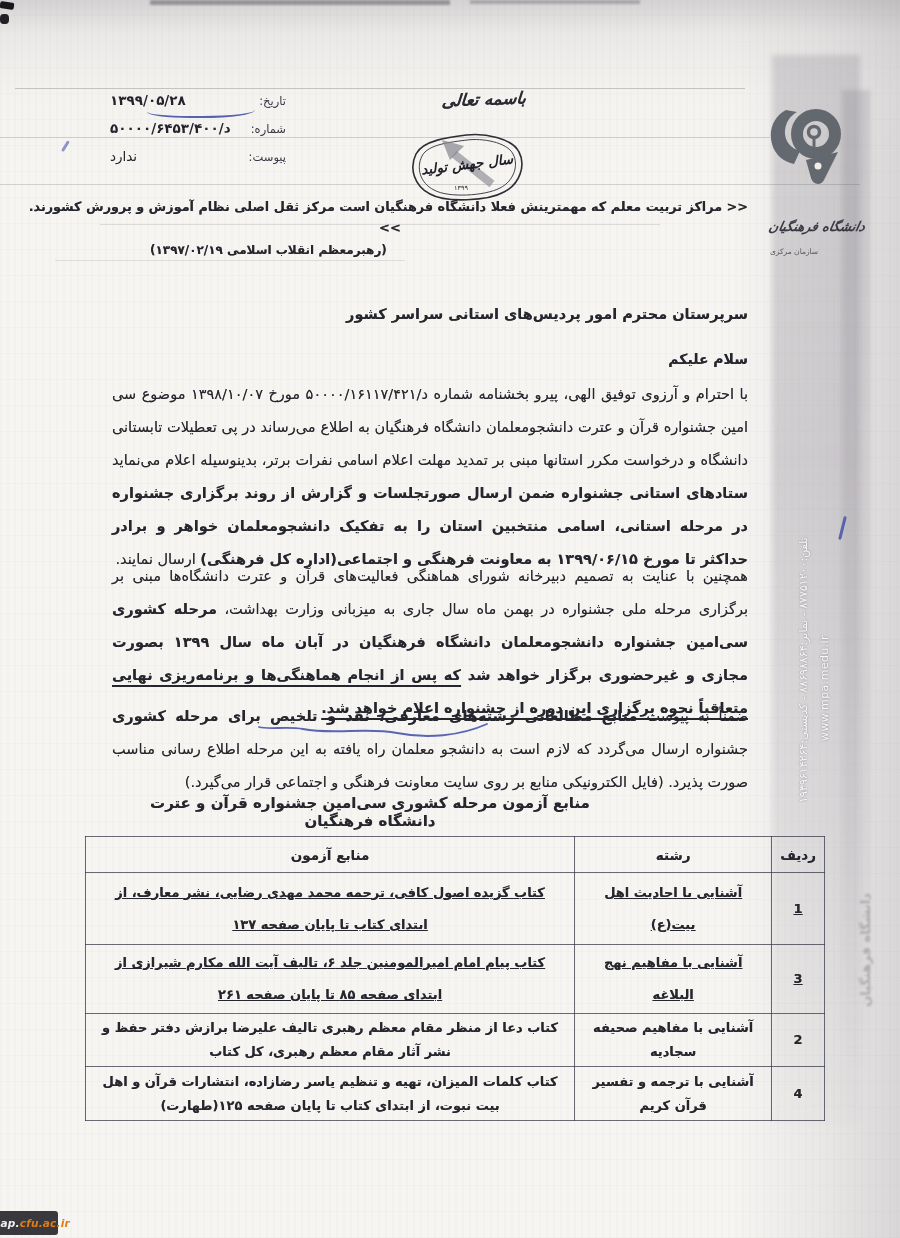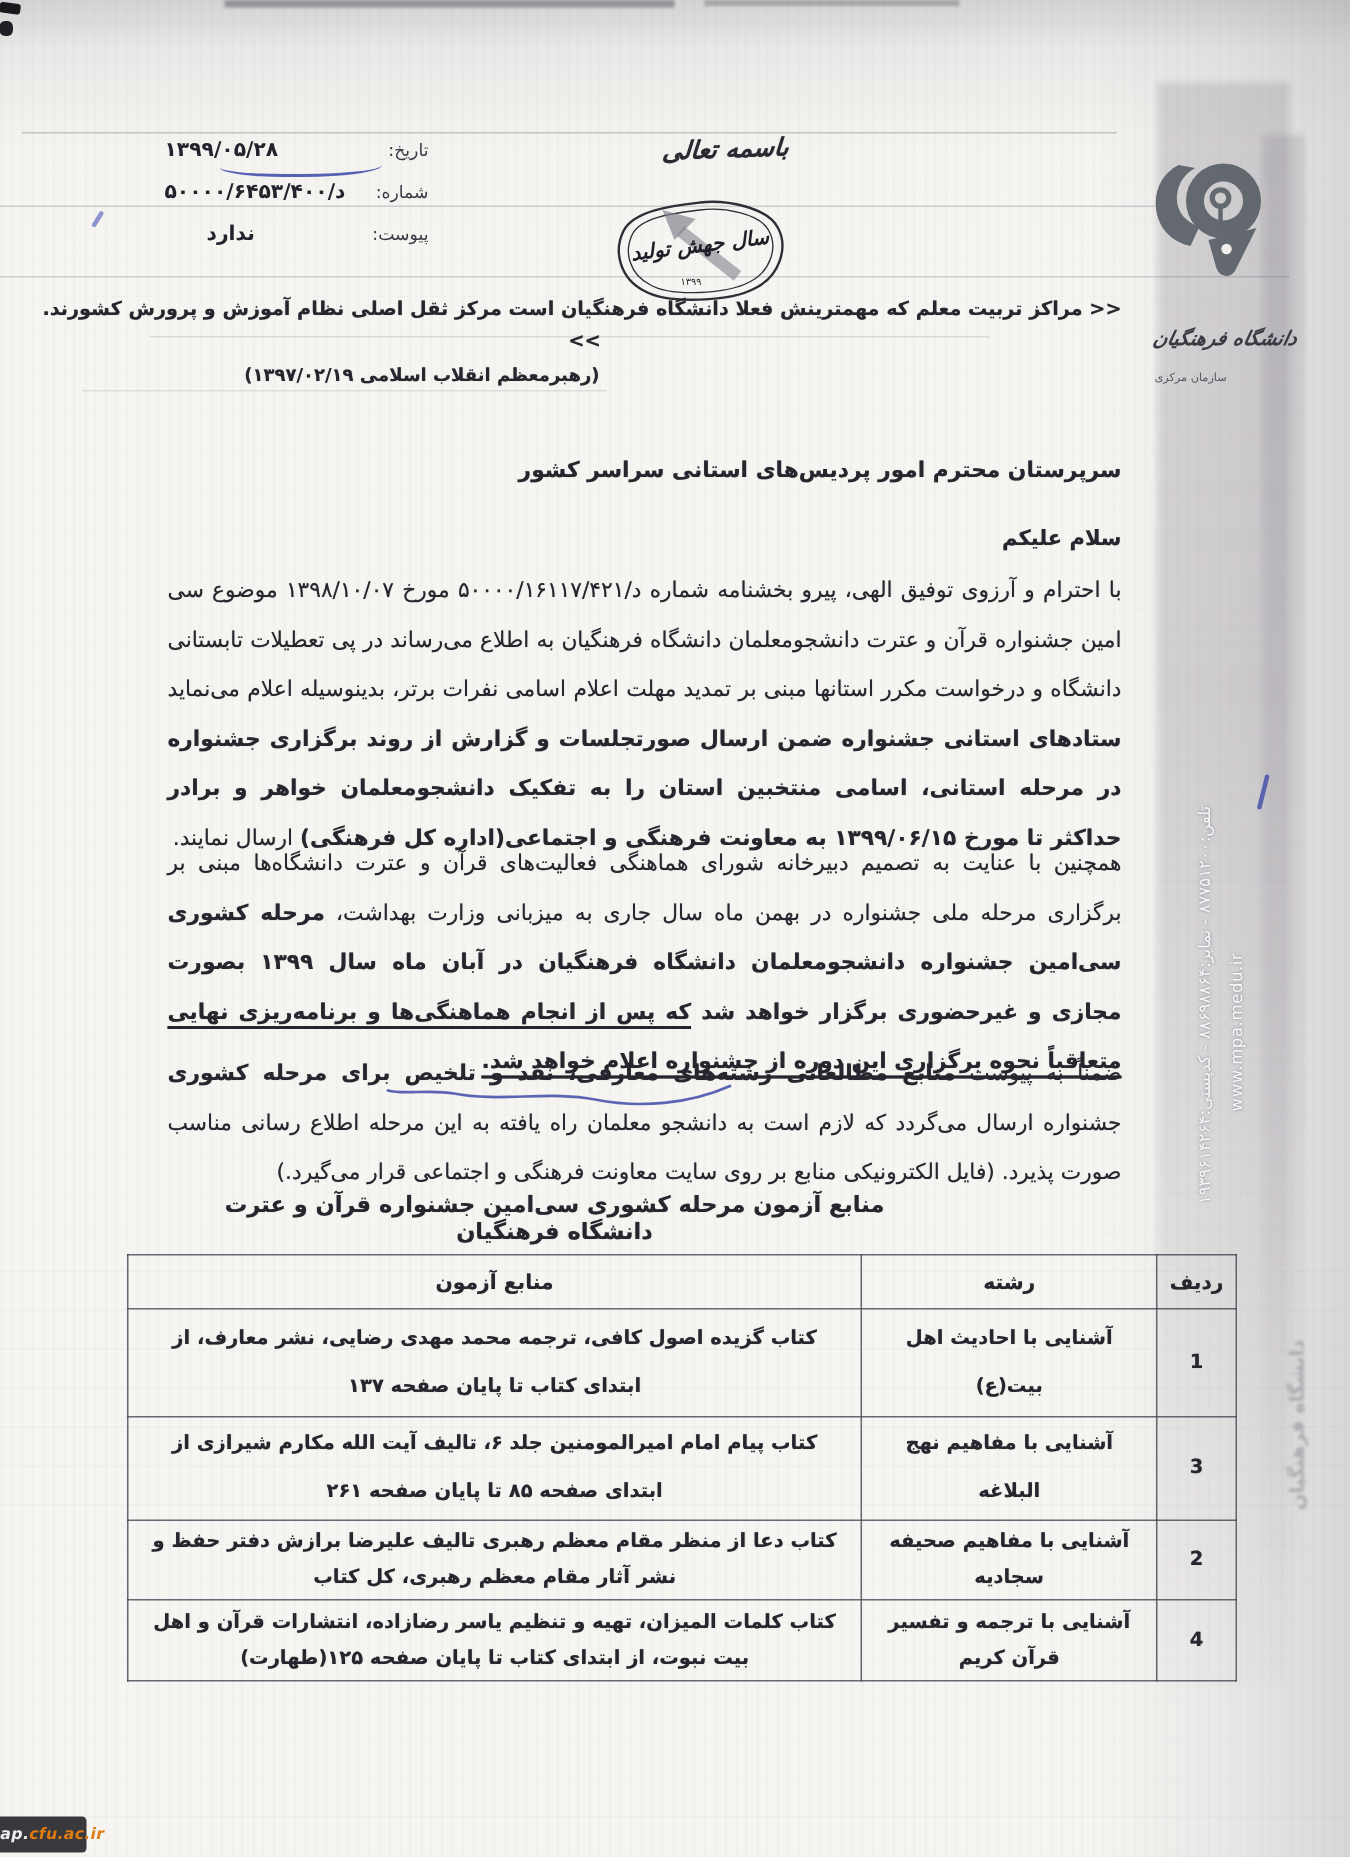--- a/index.html
+++ b/index.html
@@ -33,21 +33,21 @@
   .fl2{left:0;top:137px;width:770px;opacity:.85;}
   .fl3{left:0;top:184px;width:860px;opacity:.8;}
   .fl4{left:100px;top:224px;width:560px;opacity:.55;}
   .fl5{left:55px;top:260px;width:350px;opacity:.5;}
 
   
   .fields{left:110px;top:92px;width:176px;font-size:12.5px;color:#2c2c36;}
   .field-row{display:flex;justify-content:space-between;align-items:baseline;height:18px;margin-bottom:10px;}
   .f-label{font-size:11.5px;color:#3a3a46;}
   .f-value{font-size:13.5px;color:#23232d;font-weight:bold;letter-spacing:.3px;}
-  .f-attach .f-value{margin-left:28px;font-weight:bold;}
+  .f-attach .f-value{font-weight:normal;}
   .date-underline{left:147px;top:110px;width:108px;height:8px;
     border-bottom:2.5px solid rgba(58,70,168,.85);border-radius:0 0 55% 45%/0 0 9px 7px;}
   .blue-dot{left:64px;top:140px;width:2.5px;height:12px;background:rgba(74,85,178,.6);transform:rotate(32deg);border-radius:2px;}
 
   
   .bismillah{left:428px;top:90px;width:112px;text-align:center;font-family:"DejaVu Serif",serif;
     font-style:italic;font-weight:bold;font-size:16.5px;color:#2a2a32;transform:skewX(-6deg) rotate(-2deg);}
   .emblem{left:408px;top:132px;width:118px;height:72px;}
   .emblem-text{left:0;top:24px;width:118px;text-align:center;font-weight:bold;font-style:italic;
     font-size:13.5px;color:#1e1e26;transform:rotate(-7deg);letter-spacing:1px;}
@@ -55,36 +55,36 @@
 
   
   .uni-logo{left:752px;top:104px;width:100px;height:100px;filter:blur(.3px);opacity:.92;}
   .uni-name{left:742px;top:219px;width:150px;text-align:center;font-style:italic;font-weight:bold;
     font-size:13px;color:#3a3a44;transform:skewX(-12deg);}
   .uni-sub{left:770px;top:247px;width:95px;text-align:left;font-size:7.5px;color:#56565f;}
 
   
   .quote{left:108px;top:199px;width:640px;font-size:12.8px;white-space:nowrap;text-align:center;}
   .quote-close{left:368px;top:220px;width:44px;text-align:center;font-size:13px;}
-  .quote-attr{left:150px;top:243px;width:250px;text-align:right;font-size:12px;}
+  .quote-attr{left:150px;top:243px;width:250px;text-align:left;font-size:12px;}
 
   
   .recipient{left:112px;top:306px;width:636px;font-size:14.5px;text-align:right;}
   .salutation{left:112px;top:351px;width:636px;font-size:14px;text-align:right;}
   .para{width:636px;left:112px;font-size:14.5px;line-height:33px;text-align:justify;text-justify:inter-word;}
   .p1{top:378px;} .p2{top:540px;margin-top:20px;} .p3{top:700px;}
   .wavy{left:255px;top:716px;width:238px;height:28px;}
 
   
   .tbl-title{left:120px;top:794px;width:500px;text-align:center;font-size:15px;}
   table.res{left:85px;top:836px;position:absolute;width:740px;border-collapse:collapse;direction:rtl;}
   table.res th, table.res td{border:1px solid rgba(58,58,72,.75);padding:2px 8px;vertical-align:middle;}
   table.res th{height:36px;font-size:13.5px;font-weight:bold;text-align:center;}
   table.res td{font-size:13px;font-weight:bold;text-align:center;line-height:24px;}
-  tr.tall td{line-height:32px;}
+  tr.tall td{line-height:32px;text-decoration:underline;}
   tr.r1 td{height:72px;} tr.r2 td{height:66px;} tr.r3 td{height:52px;} tr.r4 td{height:54px;}
   td.no-cell{vertical-align:top;font-size:11px;font-weight:normal;line-height:16px !important;}
 
   
   .side{height:20px;transform:rotate(-90deg);text-align:center;
     color:rgba(252,252,253,.95);text-shadow:0 0 2px rgba(120,116,130,.9);font-size:11px;letter-spacing:.4px;}
   .side-contact{left:587px;top:660px;width:440px;direction:rtl;}
   .side-web{left:743px;top:678px;width:170px;direction:ltr;}
   .side-ghost{left:758px;top:940px;width:220px;height:20px;transform:rotate(-90deg);text-align:center;
     color:rgba(112,110,122,.45);filter:blur(1px);font-size:13px;font-weight:bold;}

